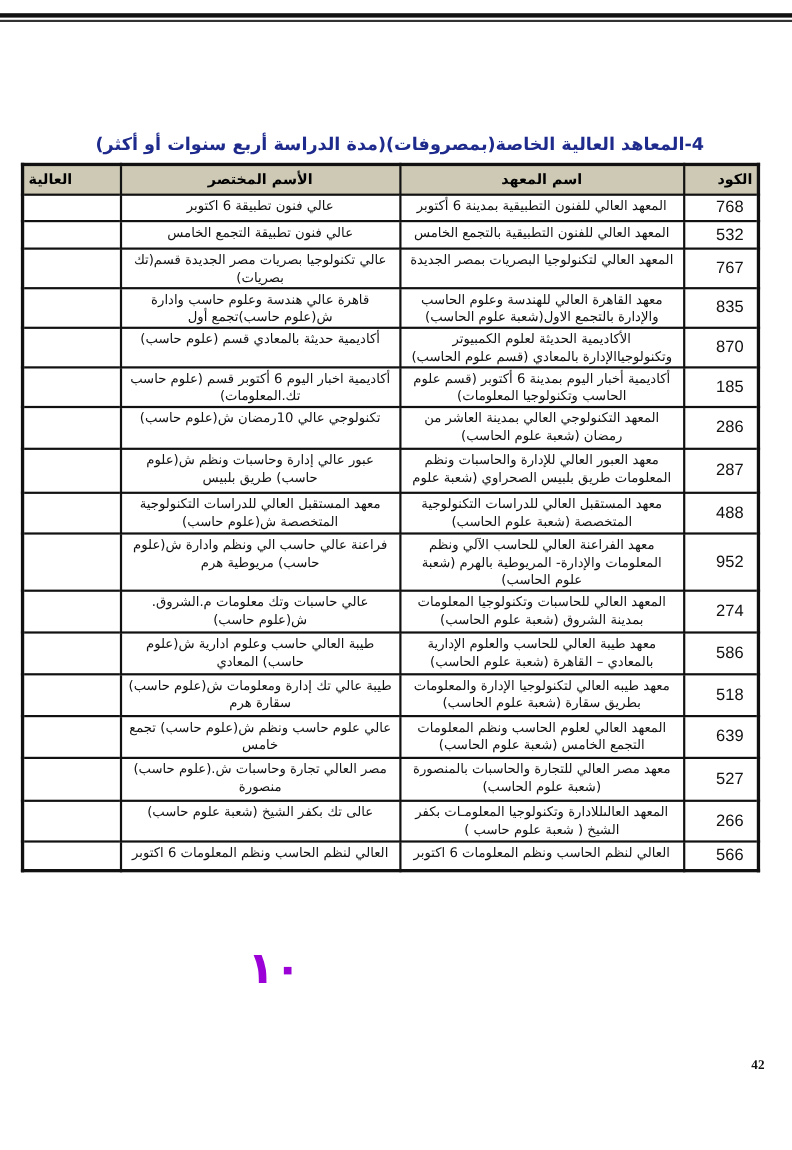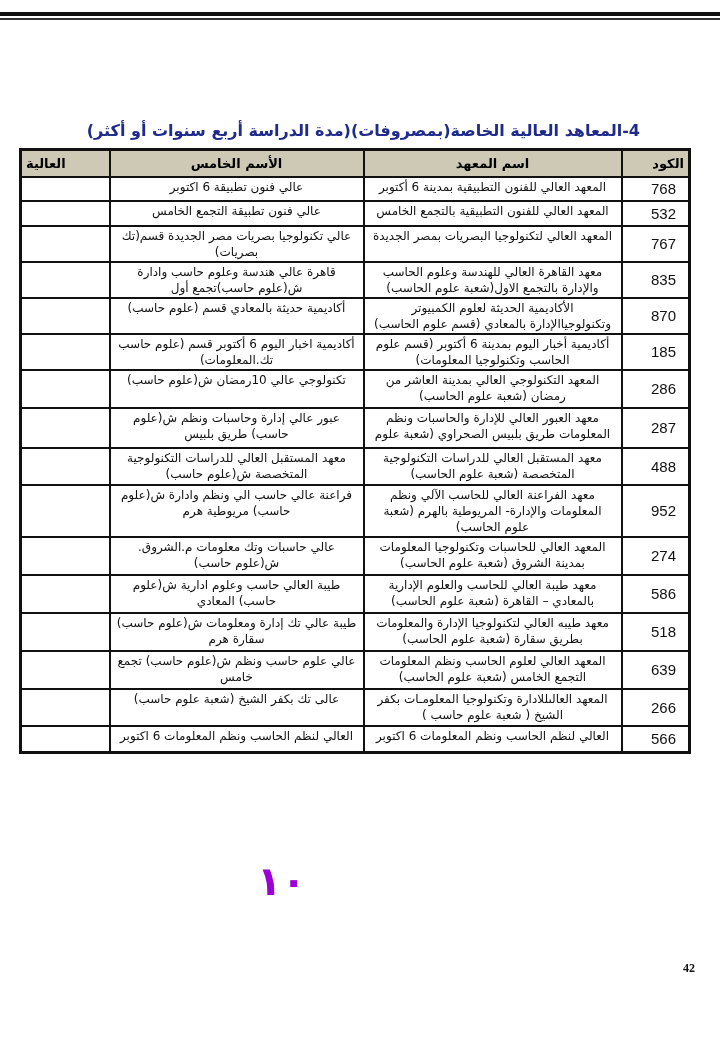--- a/index.html
+++ b/index.html
@@ -34,21 +34,21 @@
     font-family: "Liberation Sans", sans-serif; font-size: 15px; text-align: right;
     padding-right: 12px; vertical-align: middle; direction: ltr;
   }
   table.inst td.name { text-align: center; }
   col.c-code { width: 68px; }
   col.c-name { width: 258px; }
   col.c-short { width: 254px; }
   col.c-fee { width: 89px; }
   .big-ten {
     position: absolute; left: 225px; top: 858px; color: #9b00d6;
-    font-size: 40px; font-weight: bold; font-family: "DejaVu Sans", sans-serif; margin-left: 32px;
+    font-size: 40px; font-weight: bold; font-family: "DejaVu Sans", sans-serif;
   }
   .page-num {
     position: absolute; left: 683px; top: 961px; font-size: 12px; font-weight: bold;
     font-family: "Liberation Serif", serif; color: #111;
   }
 </style>
 </head>
 <body>
 
 <div class="top-rule-1"></div>
@@ -60,21 +60,21 @@
   <colgroup>
     <col class="c-code">
       <col class="c-name">
       <col class="c-short">
       <col class="c-fee">
   </colgroup>
   <thead>
     <tr>
       <th class="code-h">الكود</th>
       <th>اسم المعهد</th>
-      <th>الأسم الخامس</th>
+      <th>الأسم المختصر</th>
       <th class="fee-h">العالية</th>
     </tr>
   </thead>
   <tbody id="rows">
       <tr style="height: 24px;">
         <td class="code">768</td>
         <td class="name">المعهد العالي للفنون التطبيقية بمدينة 6 أكتوبر</td>
         <td class="short">عالي فنون تطبيقة 6 اكتوبر</td>
         <td class="fee"></td>
       </tr>
@@ -149,20 +149,26 @@
         <td class="name">معهد طيبه العالي لتكنولوجيا الإدارة والمعلومات بطريق سقارة (شعبة علوم الحاسب)</td>
         <td class="short">طيبة عالي تك إدارة ومعلومات ش(علوم حاسب) سقارة هرم</td>
         <td class="fee"></td>
       </tr>
       <tr style="height: 38px;">
         <td class="code">639</td>
         <td class="name">المعهد العالي لعلوم الحاسب ونظم المعلومات التجمع الخامس (شعبة علوم الحاسب)</td>
         <td class="short">عالي علوم حاسب ونظم ش(علوم حاسب) تجمع خامس</td>
         <td class="fee"></td>
       </tr>
+      <tr style="height: 39px;">
+        <td class="code">527</td>
+        <td class="name">معهد مصر العالي للتجارة والحاسبات بالمنصورة (شعبة علوم الحاسب)</td>
+        <td class="short">مصر العالي تجارة وحاسبات ش.(علوم حاسب) منصورة</td>
+        <td class="fee"></td>
+      </tr>
       <tr style="height: 37px;">
         <td class="code">266</td>
         <td class="name">المعهد العالىللادارة وتكنولوجيا المعلومـات بكفر الشيخ ( شعبة علوم حاسب )</td>
         <td class="short">عالى تك بكفر الشيخ (شعبة علوم حاسب)</td>
         <td class="fee"></td>
       </tr>
       <tr style="height: 26px;">
         <td class="code">566</td>
         <td class="name">العالي لنظم الحاسب ونظم المعلومات 6 اكتوبر</td>
         <td class="short">العالي لنظم الحاسب ونظم المعلومات 6 اكتوبر</td>

